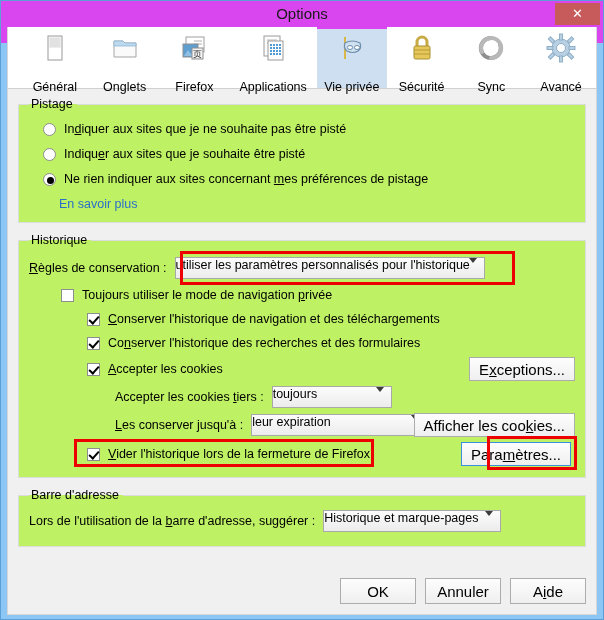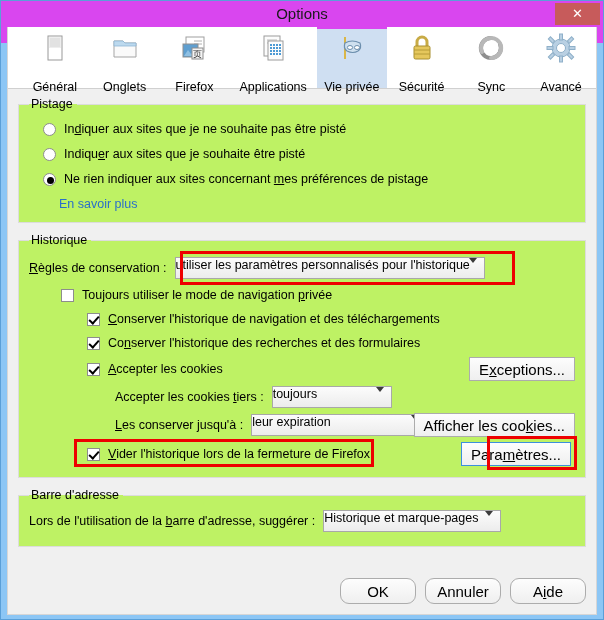--- a/index.html
+++ b/index.html
@@ -239,21 +239,21 @@
     font-family: "Liberation Sans", sans-serif;
   }
 
   
   #footer {
     position: absolute;
     right: 10px; bottom: 10px;
     display: flex;
     gap: 9px;
   }
-  #footer .btn { min-width: 76px; height: 26px; border-radius: 9px; }
+  #footer .btn { min-width: 76px; height: 26px; }
 </style>
 </head>
 <body>
 
 <div id="window">
 
   <div id="titlebar">
     <div id="title-text">Options</div>
     <div id="close-button">✕</div>
   </div>

